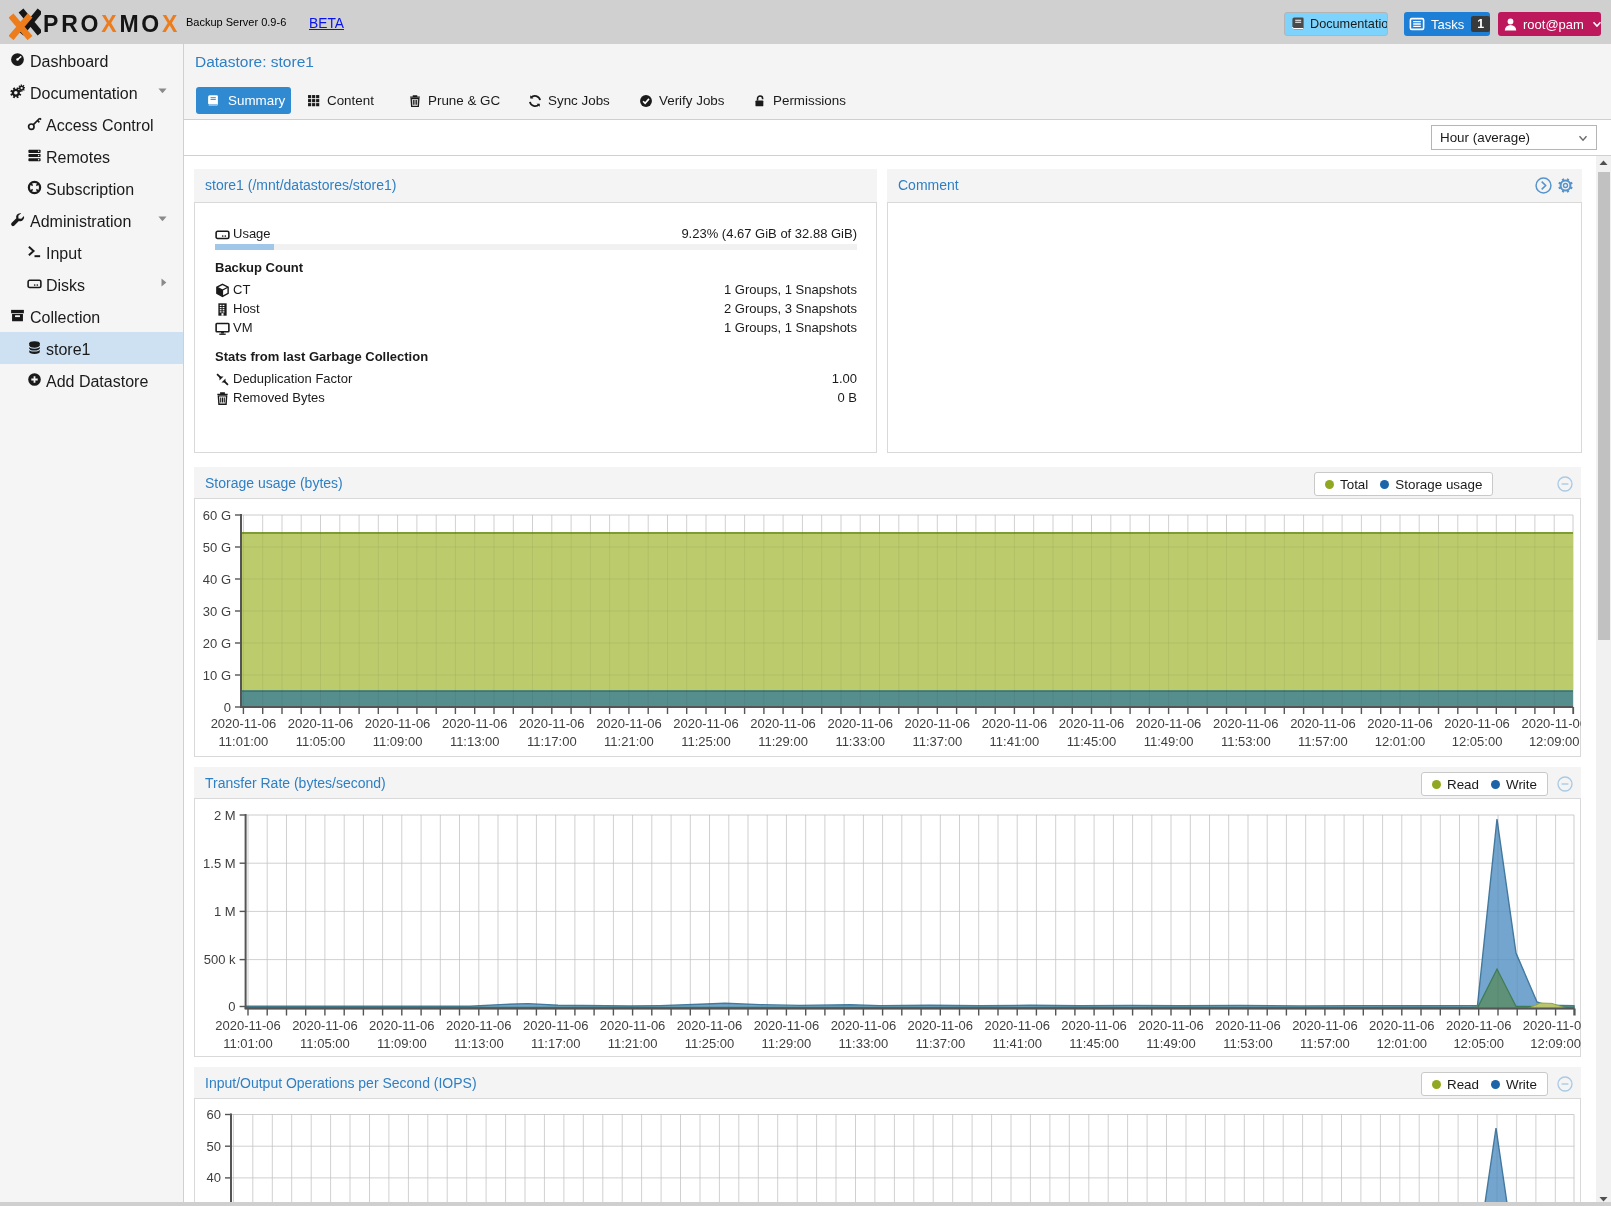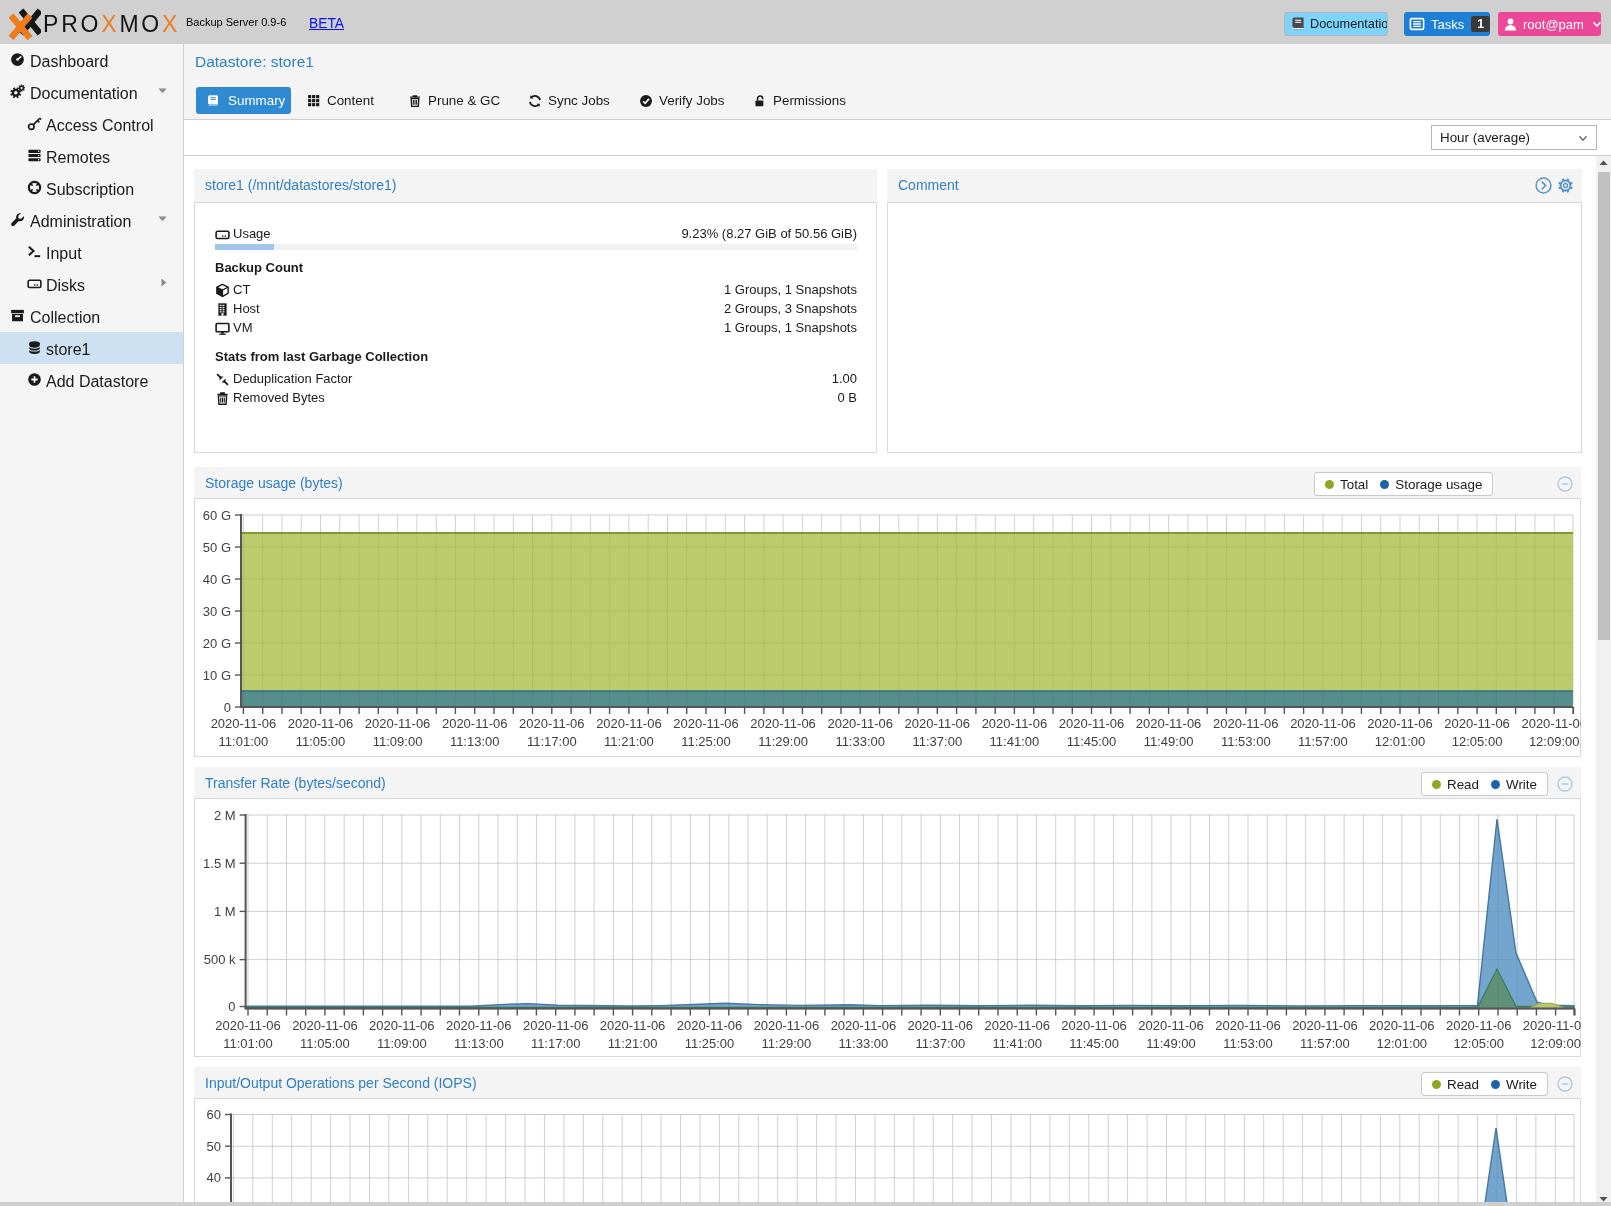--- a/index.html
+++ b/index.html
@@ -28,33 +28,33 @@
 <body>
 <div id="topbar">
 <svg style="position:absolute;left:9px;top:8px" width="32" height="32" viewBox="0 0 32 32">
       <g stroke="#161616" stroke-width="6.2">
         <path d="M12,2.5 L31,25.5 M31,2.5 L12,25.5" fill="none"></path>
       </g>
       <g stroke="#ec7c1c" stroke-width="6.5">
         <path d="M2,7.5 L21,30 M21,7.5 L2,30" fill="none"></path>
       </g>
     </svg>
-<span style="position:absolute;left:43px;top:11px;font-size:23px;font-weight:normal;letter-spacing:2.8px;color:#141414">PRO<span style="color:#ec7c1c">X</span>MO<span style="color:#ec7c1c">X</span></span>
+<span style="position:absolute;left:43px;top:11px;font-size:23px;font-weight:bold;letter-spacing:2.8px;color:#141414">PRO<span style="color:#ec7c1c">X</span>MO<span style="color:#ec7c1c">X</span></span>
 <span style="position:absolute;left:186px;top:16px;font-size:11px;color:#000">Backup Server 0.9-6</span>
 <a style="position:absolute;left:309px;top:16px;font-size:13.8px;color:#0713ee;text-decoration:underline">BETA</a>
 <div class="btn" style="left:1284px;width:104px;background:#7dd3fc;border:1px solid #b5b5b5;color:#1a1a1a;font-size:12.7px"><svg class="ic" style="margin-right:4px" width="16" height="16" viewBox="0 0 16 16">
         <path d="M4.2,1.5 h8.2 a1.2,1.2 0 0 1 1.2,1.2 v9.4 a1.2,1.2 0 0 1 -1.2,1.2 h-8.2 a1.8,1.8 0 0 1 -1.8,-1.8 v-8.2 a1.8,1.8 0 0 1 1.8,-1.8 Z" fill="#4a4a4a"></path>
         <path d="M2.4,11.2 a1.6,1.6 0 0 0 1.7,1.3 h9.2" stroke="#fff" stroke-width="1.1" fill="none"></path>
         <path d="M5.2,4.2 h6 M5.2,6.2 h6" stroke="#fff" stroke-width="1.1"></path>
       </svg>Documentation</div>
 <div class="btn" style="left:1404px;width:86px;background:#1d80d6;color:#fff"><svg class="ic" style="margin-right:6px" width="16" height="16" viewBox="0 0 16 16">
         <rect x="1.4" y="2.6" width="13.2" height="10.8" rx="1.4" fill="none" stroke="#fff" stroke-width="1.6"></rect>
         <path d="M4.2,5.6 h7.6 M4.2,8 h7.6 M4.2,10.4 h7.6" stroke="#fff" stroke-width="1.3"></path>
       </svg>Tasks<span style="display:inline-block;margin-left:7px;background:#3a3a3a;color:#fff;border-radius:2px;font-size:12.4px;padding:1px 6px;font-weight:bold">1</span></div>
-<div class="btn" style="left:1498px;width:103px;background:#ec4899;color:#fff"><svg class="ic" style="margin-right:5px" width="15" height="15" viewBox="0 0 16 16">
+<div class="btn" style="left:1498px;width:103px;background:#be185d;color:#fff"><svg class="ic" style="margin-right:5px" width="15" height="15" viewBox="0 0 16 16">
         <circle cx="8" cy="4.8" r="3.1" fill="#fff"></circle>
         <path d="M1.9,14.5 a6.1,6.1 0 0 1 12.2,0 Z" fill="#fff"></path>
       </svg>root@pam<svg class="ic" style="margin-left:6px" width="14" height="14" viewBox="0 0 16 16">
         <path d="M4,6 L8,10.4 L12,6" stroke="#fff" stroke-width="1.8" fill="none"></path>
       </svg></div>
 </div>
 
 <div id="sidebar">
     <div class="srow">
       <span class="sic" style="left:10px"><svg class="ic" style="" width="15" height="15" viewBox="0 0 16 16">
@@ -203,21 +203,21 @@
 </div>
 <div style="position:absolute;left:194px;top:202px;width:683px;height:251px">
     <div style="position:absolute;left:21px;top:24px;height:19px;">
       <span style="position:absolute;left:0;top:1px"><svg class="ic" style="" width="15" height="15" viewBox="0 0 16 16">
           <rect x="1.2" y="4.6" width="13.6" height="7.6" rx="1.6" fill="none" stroke="#1a1a1a" stroke-width="1.7"></rect>
           <circle cx="11" cy="9.6" r="0.9" fill="#1a1a1a"></circle>
           <circle cx="8.2" cy="9.6" r="0.9" fill="#1a1a1a"></circle>
         </svg></span>
       <span style="position:absolute;left:18px;top:0;white-space:nowrap">Usage</span>
     </div>
-    <div style="position:absolute;right:20px;top:24px;white-space:nowrap">9.23% (8.27 GiB of 50.56 GiB)</div>
+    <div style="position:absolute;right:20px;top:24px;white-space:nowrap">9.23% (4.67 GiB of 32.88 GiB)</div>
     <div style="position:absolute;left:21px;top:42px;width:642px;height:6px;background:#f1f1f1">
       <div style="width:59px;height:6px;background:#a0c6e8"></div>
     </div>
     <div style="position:absolute;left:21px;top:58px;height:19px; font-weight:bold;">
       <span style="position:absolute;left:0;top:0;white-space:nowrap">Backup Count</span>
     </div>
     <div style="position:absolute;left:21px;top:80px;height:19px;">
       <span style="position:absolute;left:0;top:1px"><svg class="ic" style="" width="15" height="15" viewBox="0 0 16 16">
           <path d="M8,1.4 L14,4.4 V11 L8,14.3 L2,11 V4.4 Z" fill="none" stroke="#1a1a1a" stroke-width="1.5"></path>
           <path d="M2.3,4.6 L8,7.6 L13.7,4.6 M8,7.6 V14" stroke="#1a1a1a" stroke-width="1.3" fill="none"></path>

